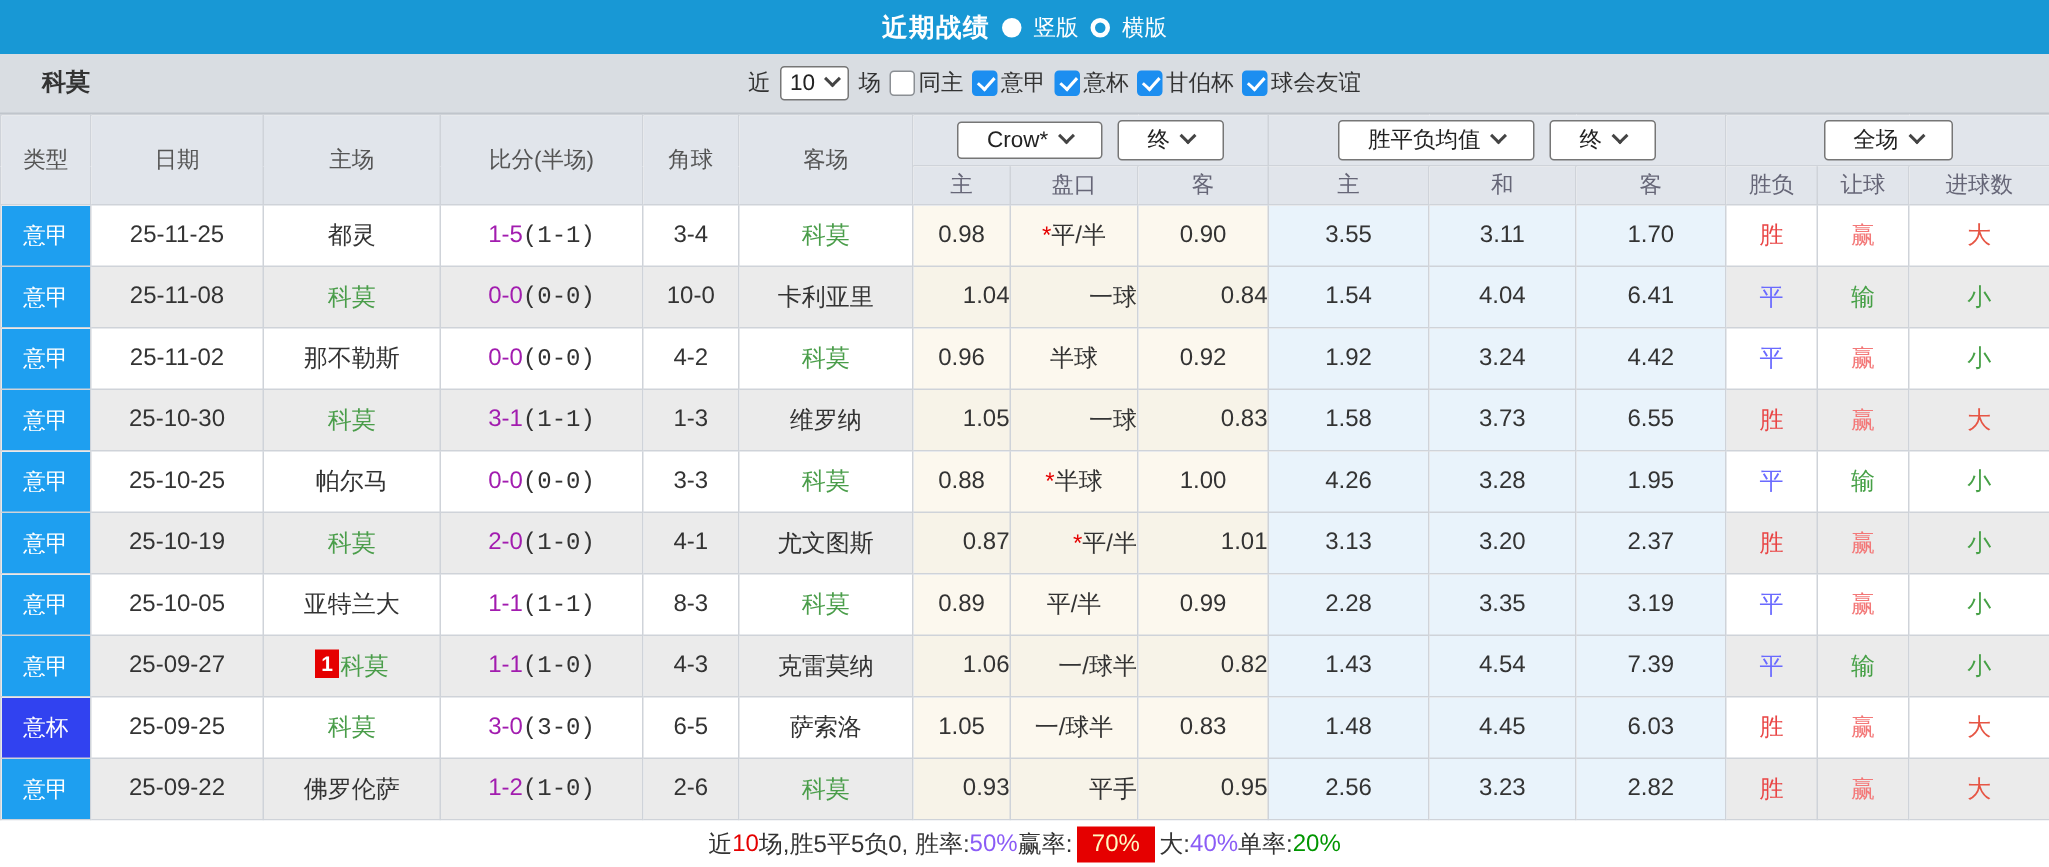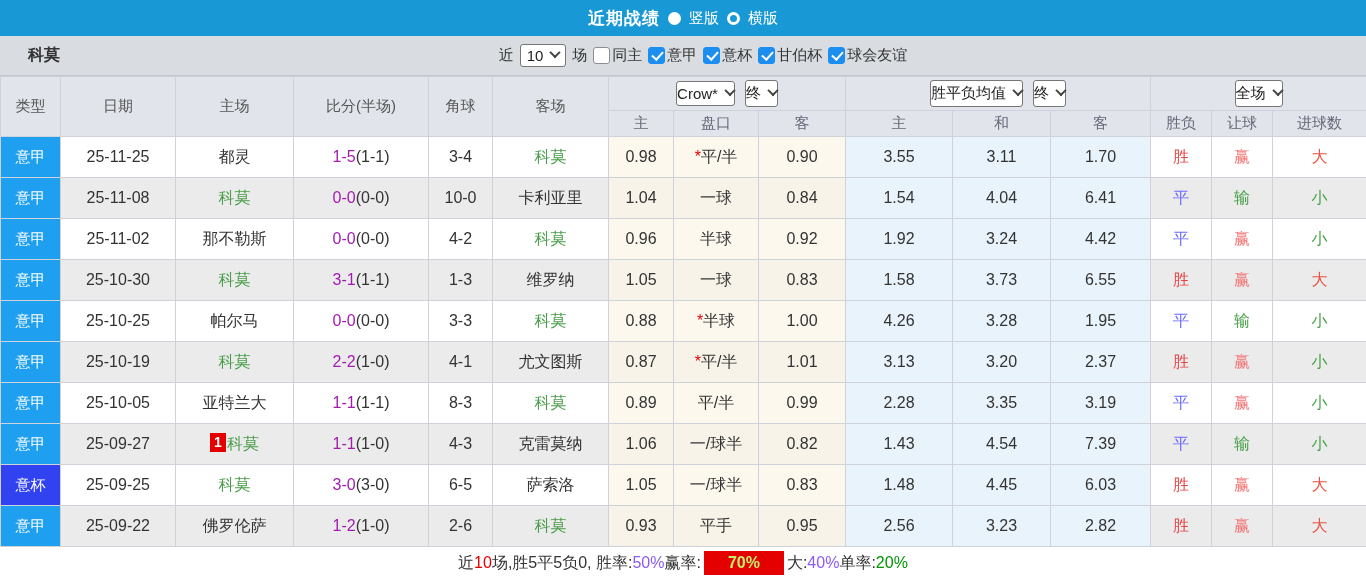--- a/index.html
+++ b/index.html
@@ -35,21 +35,21 @@
   .cbox.checked { background:#1c8ef0; border-color:#1c8ef0; }
   .cbox.checked::after {
     content:""; position:absolute; left:5px; top:1px; width:5px; height:9px;
     border-right:2px solid #fff; border-bottom:2px solid #fff; transform:rotate(42deg);
   }
   .cb-item { display:flex; align-items:center; gap:2px; cursor:default; }
 
   
   .sel {
     display:inline-flex; align-items:center; gap:8px; background:#fff;
-    border:1px solid #767676; border-radius:3px; padding:3px 0; font-size:15px; color:#222;
+    border:1px solid #767676; border-radius:3px; padding:3px 19px; font-size:15px; color:#222;
   }
   .sel .chev {
     width:8px; height:8px; border-right:2px solid #444; border-bottom:2px solid #444;
     transform:rotate(45deg) translate(-1px,-1px); margin-top:-3px;
   }
   .sel.small { padding:2px 6px; }
 
   
   table { width:1366px; border-collapse:collapse; table-layout:fixed; flex:0 0 auto; }
   th, td { border:1px solid #cfd3d9; text-align:center; overflow:hidden; white-space:nowrap; }
@@ -57,45 +57,45 @@
   thead tr.hr1 th { height:34px; }
   thead tr.hr2 th { height:26px; color:#667; }
   thead .thsel { display:flex; align-items:center; justify-content:center; gap:10px; }
   tbody td { height:41px; font-size:16px; color:#333; background:#fff; }
   tbody tr.alt td { background:#ebebeb; }
   td.type-cell { color:#fff; font-size:15px; }
   td.type-serie  { background:#1e9ff0 !important; }
   td.type-coppa  { background:#3142f0 !important; }
   td.asian { background:#fcf8ee !important; }
   td.euro  { background:#e9f3fb !important;margin-left:32px; }
-  tbody tr.alt td.asian { background:#f7f3e8 !important; }
+  tbody tr.alt td.asian { background:#f7f3e8 !important;text-align:right; }
   .team-focus { color:#4a9d4a; }
   .badge1 {
     display:inline-block; background:#e50000; color:#fff; font-weight:bold; font-size:14px;
     width:16px; height:19px; line-height:19px; vertical-align:2px; margin-right:1px; text-align:center;
   }
   .score-main { color:#a21caf; }
-  .score-half { color:#333; }
+  .score-half { color:#333;font-family:Liberation Mono, monospace; }
   .star { color:#e50000; }
   .c-win   { color:#e94444; }
   .c-draw  { color:#6a6aff; }
   .c-cover { color:#f37878; }
   .c-lose  { color:#46a046; }
   .c-big   { color:#e65544; }
   .c-small { color:#46a046; }
 
   
   .summary {
     height:32px; background:#fff; display:flex; align-items:center; justify-content:center;
     font-size:16px; color:#333; flex:1 0 auto;
   }
   .seg-red   { color:#e50000; }
   .seg-blue  { color:#8b5cf6; }
   .seg-green { color:#009600; }
-  .seg-badge { background:#e50000; color:#bef264; padding:3px 24px; margin:0 3px;font-weight:bold; }
+  .seg-badge { background:#e50000; color:#fef9c3; padding:3px 10px; margin:0 3px; }
 </style>
 </head>
 <body>
 
 <div class="page">
 
   <div class="topbar">
     <span class="title">近期战绩</span>
     <span class="radio filled"></span>
     <span class="rlabel">竖版</span>
@@ -289,21 +289,21 @@
           <td class="euro">3.28</td>
           <td class="euro">1.95</td>
           <td class="c-draw">平</td>
           <td class="c-lose">输</td>
           <td class="c-small">小</td>
         </tr>
         <tr class="alt">
           <td class="type-cell type-serie">意甲</td>
           <td>25-10-19</td>
           <td><span class="team-focus">科莫</span></td>
-          <td><span class="score-main">2-2</span><span class="score-half">(1-0)</span></td>
+          <td><span class="score-main">2-0</span><span class="score-half">(1-0)</span></td>
           <td>4-1</td>
           <td><span>尤文图斯</span></td>
           <td class="asian">0.87</td>
           <td class="asian"><span class="star">*</span><span>平/半</span></td>
           <td class="asian">1.01</td>
           <td class="euro">3.13</td>
           <td class="euro">3.20</td>
           <td class="euro">2.37</td>
           <td class="c-win">胜</td>
           <td class="c-cover">赢</td>

